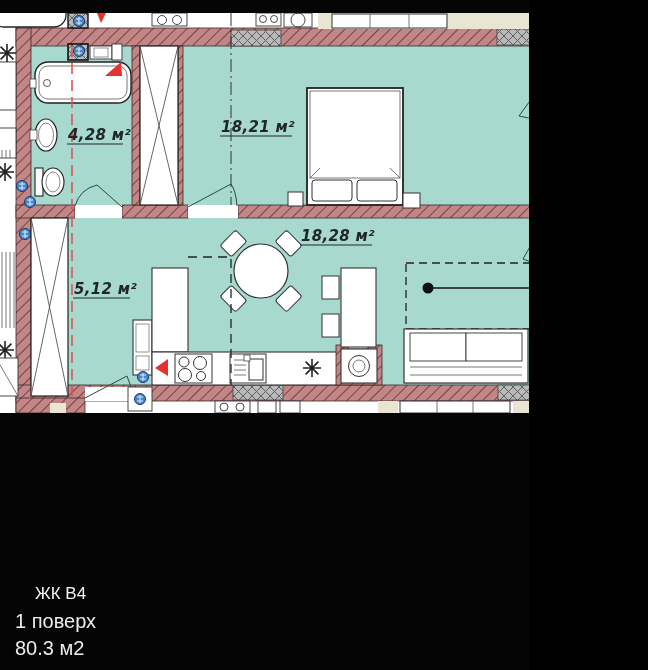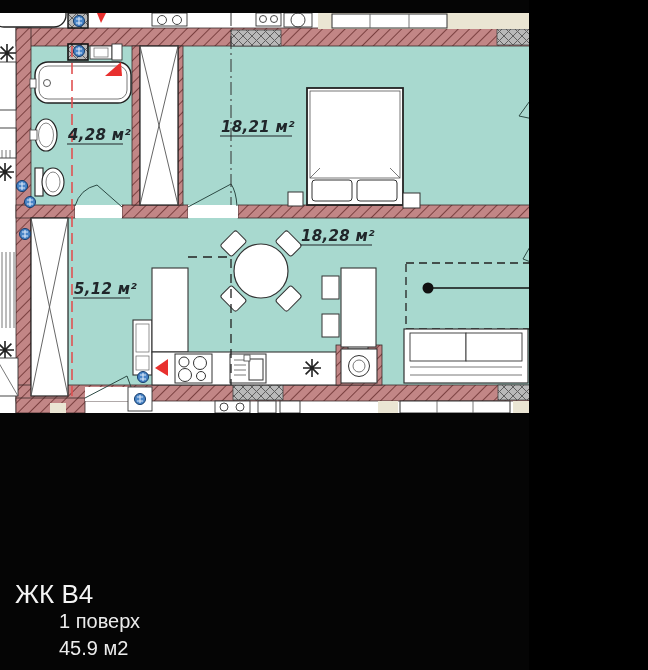--- a/index.html
+++ b/index.html
@@ -1,21 +1,21 @@
 <!DOCTYPE html>
 <html><head>
 <meta charset="utf-8">
 <style>
   html,body{margin:0;padding:0;background:#000;}
   .screen{position:relative;width:529px;height:670px;overflow:hidden;background:#fff;
           font-family:"Liberation Sans",sans-serif;}
   .plan-svg{position:absolute;left:0;top:0;}
   .caption{position:absolute;left:15px;top:580px;color:#f4f4f4;}
-  .caption .line1{font-size:26px;line-height:28px;font-weight:400;}
-  .caption .line2,.caption .line3{font-size:20px;line-height:27px;font-weight:400;color:#ececec;margin-left:44px;}
+  .caption .line1{font-size:17px;line-height:28px;font-weight:400;margin-left:20px;}
+  .caption .line2,.caption .line3{font-size:20px;line-height:27px;font-weight:400;color:#ececec;}
   .area-label{font-family:"DejaVu Sans",sans-serif;font-style:italic;font-weight:bold;
               font-size:15px;fill:#20262a;letter-spacing:.3px;}
 </style>
 </head>
 <body>
 
 <div class="screen">
 
 <svg class="plan-svg" width="648" height="670" viewBox="0 0 648 670">
   <defs>
@@ -253,16 +253,16 @@
     <rect x="513" y="401" width="22" height="12" fill="#eae5d3"></rect>
   </g>
 
   <rect x="0" y="0" width="648" height="13" fill="#050505"></rect>
   <rect x="0" y="413" width="648" height="257" fill="#050505"></rect>
 </svg>
 
 <div class="caption">
   <div class="line1">ЖК В4</div>
   <div class="line2">1 поверх</div>
-  <div class="line3">45.9 м2</div>
+  <div class="line3">80.3 м2</div>
 </div>
 
 </div>
 
 </body></html>

